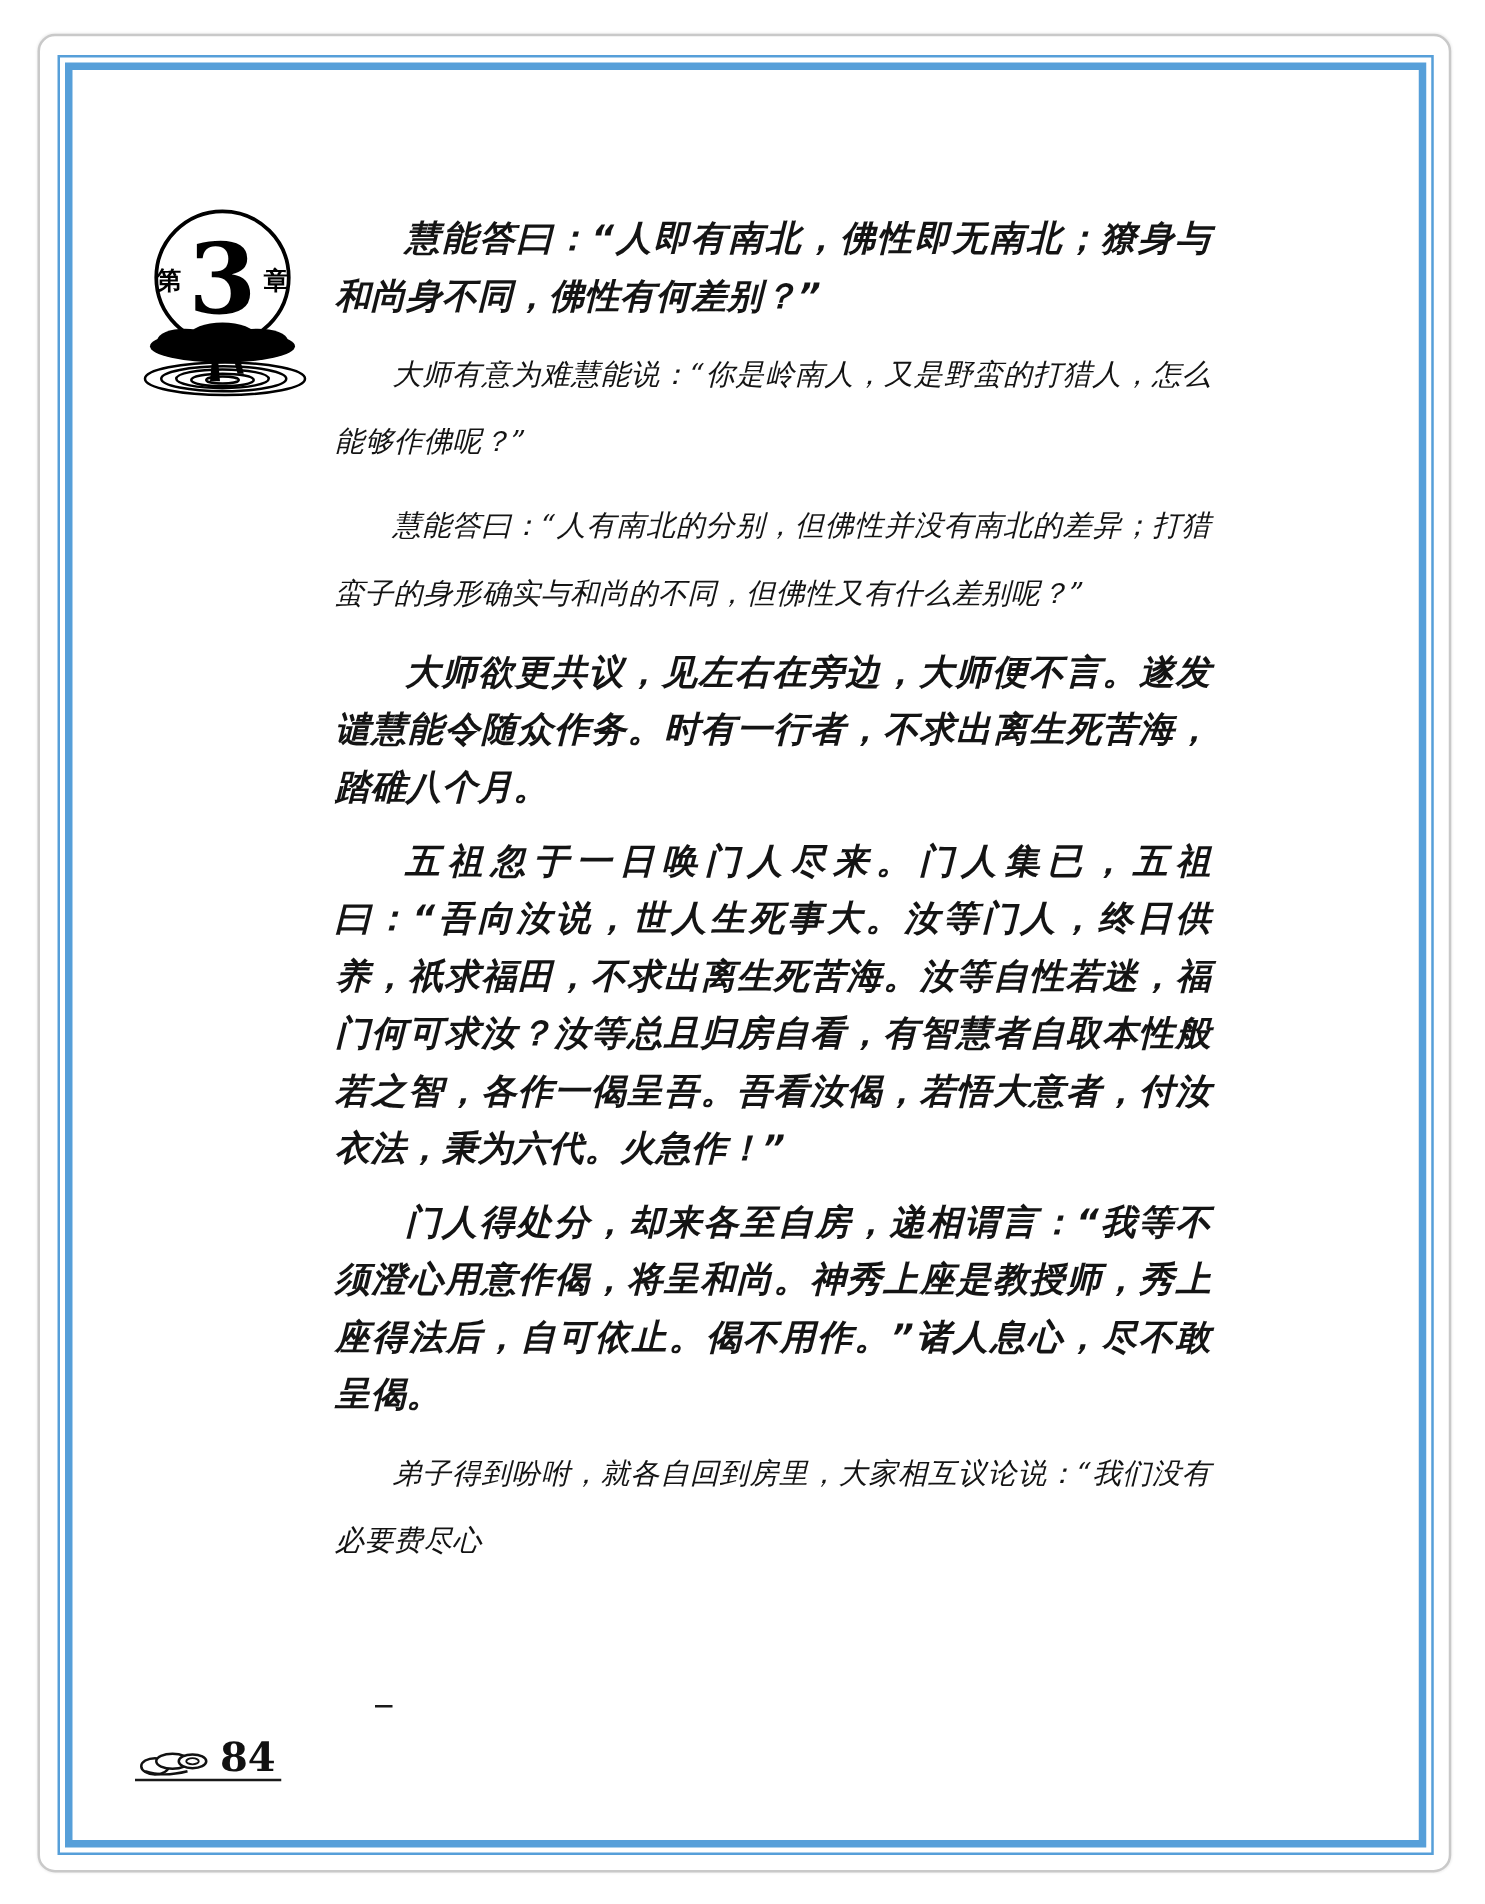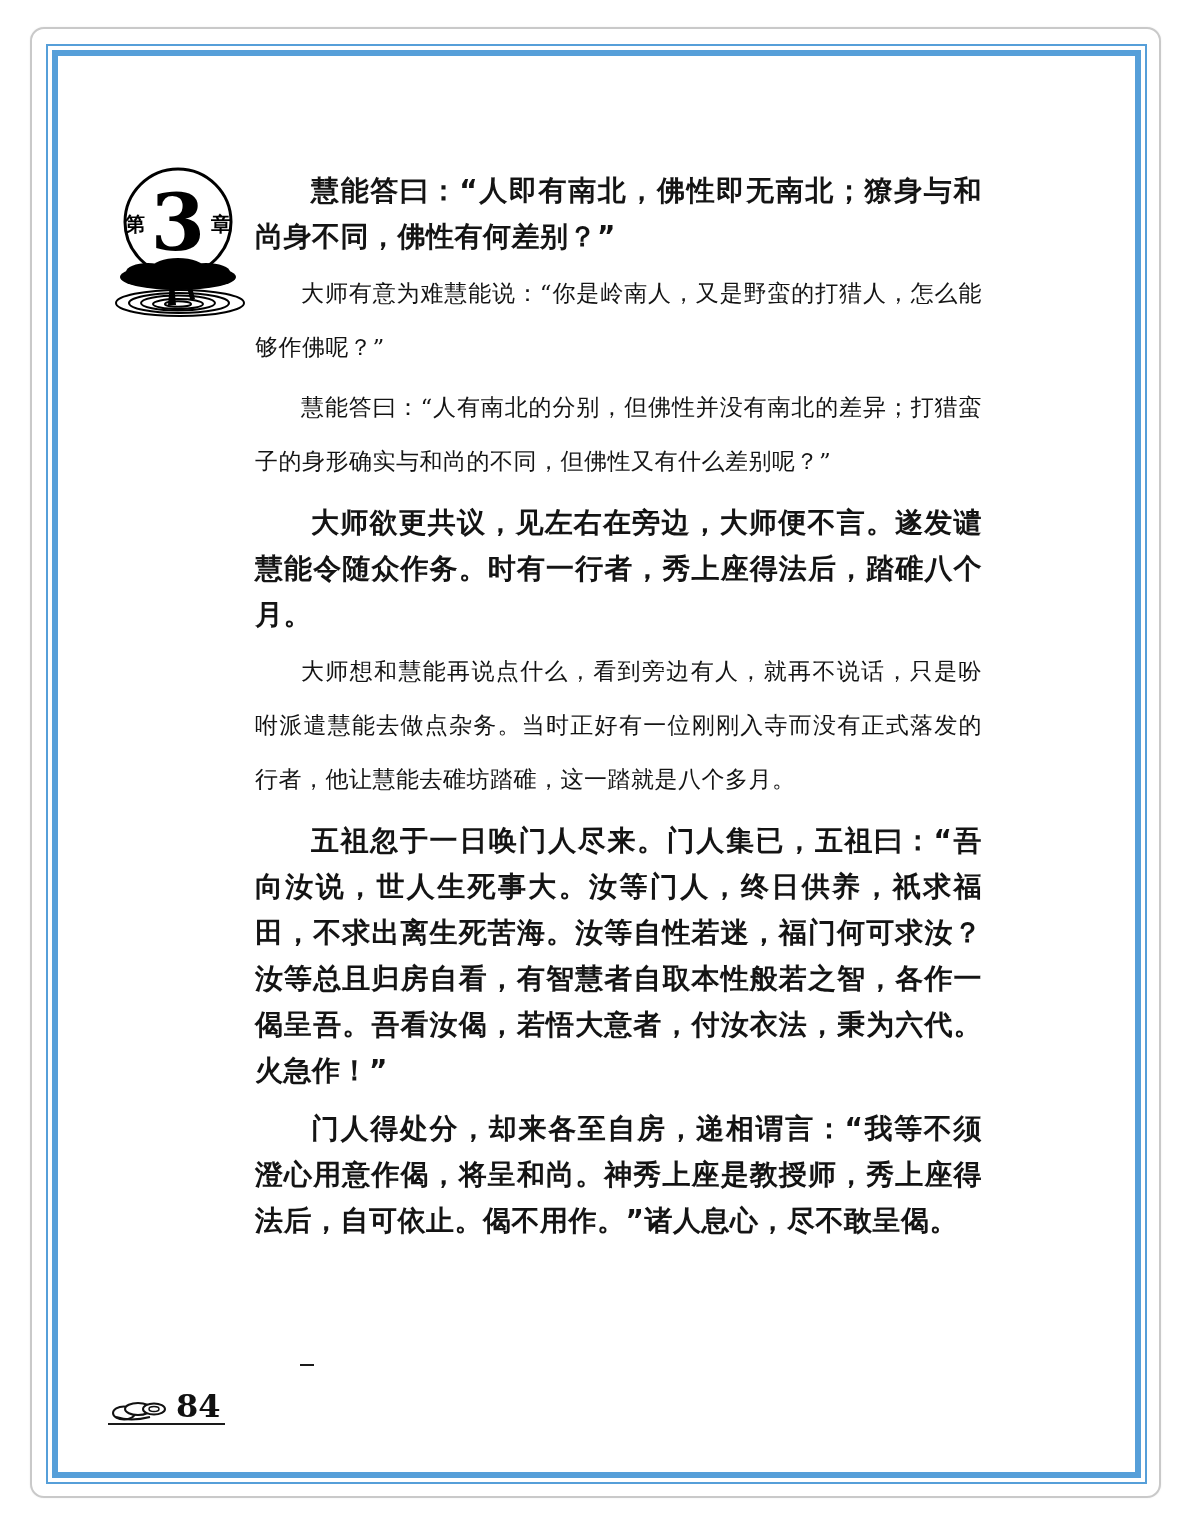--- a/index.html
+++ b/index.html
@@ -24,21 +24,21 @@
   .chapter-badge{
     position:absolute;left:108px;top:165px;width:150px;height:160px;
   }
   .chapter-badge svg{display:block;}
 
   
   .content{
     position:absolute;left:255px;top:168px;width:727px;
     color:#141414;
   }
-  .content p{margin:0;text-indent:2em;text-align:justify;text-align-last:left;}
+  .content p{margin:13px;text-indent:2em;text-align:justify;text-align-last:left;font-style:italic;}
   p.classical{
     font-family:"DejaVu Sans",sans-serif;
     font-weight:700;
     font-size:28px;line-height:46px;
     letter-spacing:0.5px;
     margin-top:12px;
   }
   p.vernacular{
     font-family:"DejaVu Serif",serif;
     font-weight:500;
@@ -92,24 +92,24 @@
       <ellipse cx="70" cy="139" rx="25" ry="5" fill="none" stroke="#000" stroke-width="2"></ellipse>
       <ellipse cx="70" cy="139" rx="13" ry="2.8" fill="none" stroke="#000" stroke-width="2"></ellipse>
     </g>
   </svg>
 </div>
 
 <div class="content">
   <p class="classical">慧能答曰：“人即有南北，佛性即无南北；獠身与和尚身不同，佛性有何差别？”</p>
   <p class="vernacular">大师有意为难慧能说：“你是岭南人，又是野蛮的打猎人，怎么能够作佛呢？”</p>
   <p class="vernacular">慧能答曰：“人有南北的分别，但佛性并没有南北的差异；打猎蛮子的身形确实与和尚的不同，但佛性又有什么差别呢？”</p>
-  <p class="classical">大师欲更共议，见左右在旁边，大师便不言。遂发谴慧能令随众作务。时有一行者，秀上座得法后，踏碓八个月。</p>
-  <p class="vernacular">大师想和慧能再说点什么，看到旁边有人，就再不说话，只是吩咐派遣慧能去做点杂务。当时正好有一位刚刚入寺而没有正式落发的行者，他让慧能去碓坊踏碓，这一踏就是八个多月。</p>
+  <p class="classical">大师欲更共议，见左右在旁边，大师便不言。遂发谴慧能令随众作务。时有一行者，不求出离生死苦海，踏碓八个月。</p>
   <p class="classical">五祖忽于一日唤门人尽来。门人集已，五祖曰：“吾向汝说，世人生死事大。汝等门人，终日供养，祇求福田，不求出离生死苦海。汝等自性若迷，福门何可求汝？汝等总且归房自看，有智慧者自取本性般若之智，各作一偈呈吾。吾看汝偈，若悟大意者，付汝衣法，秉为六代。火急作！”</p>
   <p class="classical">门人得处分，却来各至自房，递相谓言：“我等不须澄心用意作偈，将呈和尚。神秀上座是教授师，秀上座得法后，自可依止。偈不用作。”诸人息心，尽不敢呈偈。</p>
+  <p class="vernacular">弟子得到吩咐，就各自回到房里，大家相互议论说：“我们没有必要费尽心</p>
 </div>
 
 <div class="footer">
   <svg width="60" height="26" viewBox="0 0 60 26">
     <ellipse cx="14" cy="17" rx="11" ry="6.5" fill="none" stroke="#111" stroke-width="2"></ellipse>
     <ellipse cx="28" cy="13" rx="13" ry="6" fill="#fff" stroke="#111" stroke-width="2"></ellipse>
     <ellipse cx="44" cy="13" rx="11" ry="5.5" fill="#fff" stroke="#111" stroke-width="2"></ellipse>
     <ellipse cx="44" cy="13" rx="5" ry="2.5" fill="none" stroke="#111" stroke-width="1.5"></ellipse>
     <path d="M6,21 Q20,26 40,21" fill="none" stroke="#111" stroke-width="2"></path>
   </svg>

